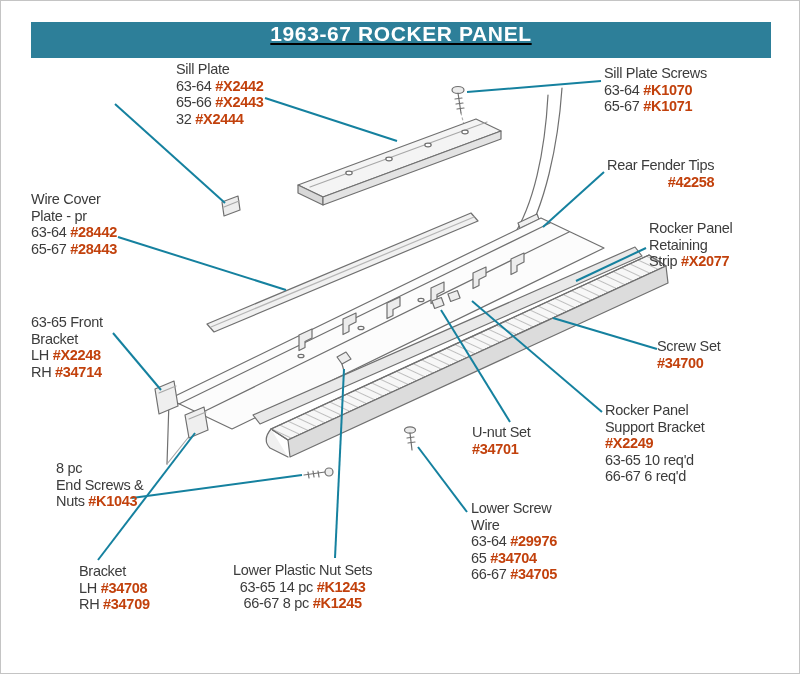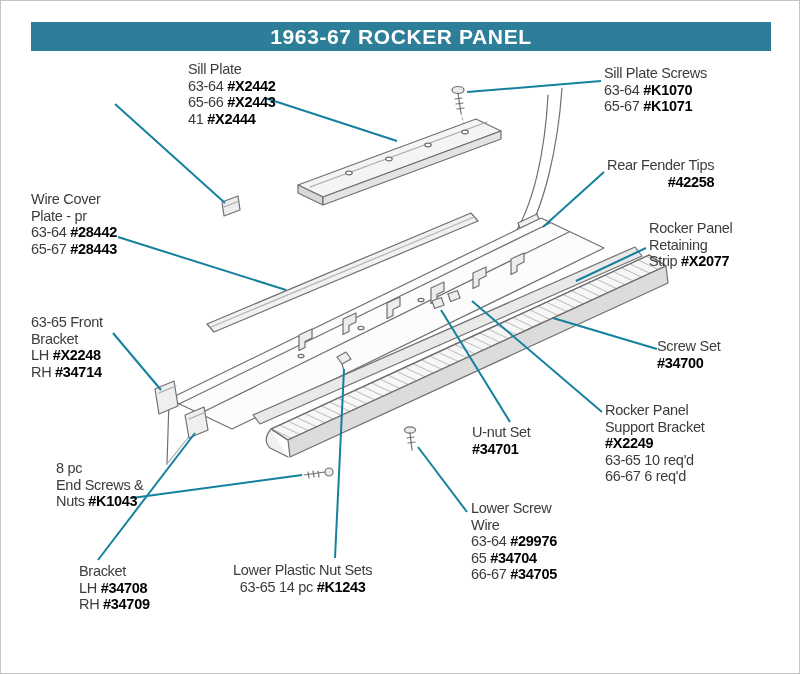--- a/index.html
+++ b/index.html
@@ -3,34 +3,34 @@
 <meta charset="utf-8">
 <style>
   * { margin:0; padding:0; box-sizing:border-box; }
   html,body { background:#ffffff; }
   body { width:800px; height:674px; font-family:"Liberation Sans", sans-serif; }
   .page {
     position:relative; width:800px; height:674px;
     background:#ffffff; border:1px solid #c4c4c4; overflow:hidden;
   }
   .header {
-    position:absolute; left:30px; top:21px; width:740px; height:29px;
-    display:flex; align-items:center; justify-content:center;
+    position:absolute; left:30px; top:21px; width:740px; height:36px;
+    display:flex; justify-content:center;text-decoration:underline;
   }
   .header h1 {
     color:#ffffff; font-size:21px; font-weight:700; letter-spacing:0.6px;
     font-family:"Liberation Sans", sans-serif;
   }
   .art-svg { position:absolute; left:0; top:0; width:800px; height:674px; }
   .labels-layer { position:absolute; left:0; top:0; width:800px; height:674px; pointer-events:none; }
   .label {
     position:absolute; font-size:14.5px; line-height:16.5px;
     color:#3c3c3c; letter-spacing:-0.3px; white-space:nowrap;
   }
-  .label .b { font-weight:700; color:#000000; }
+  .label .b { font-weight:700; color:#c2410c; }
 </style>
 </head>
 <body>
 
 <div class="page">
 
   <div class="header" style="background: rgb(45, 127, 153);">
     <h1 style="color: rgb(255, 255, 255);">1963-67 ROCKER PANEL</h1>
   </div>
 
@@ -158,25 +158,25 @@
         <polyline points="601,411 471,300" fill="none" stroke="#15819f" stroke-width="2"></polyline>
         <polyline points="509,421 440,309" fill="none" stroke="#15819f" stroke-width="2"></polyline>
         <polyline points="131,497 301,474" fill="none" stroke="#15819f" stroke-width="2"></polyline>
         <polyline points="97,559 194,432" fill="none" stroke="#15819f" stroke-width="2"></polyline>
         <polyline points="334,557 343,368" fill="none" stroke="#15819f" stroke-width="2"></polyline>
         <polyline points="466,511 417,446" fill="none" stroke="#15819f" stroke-width="2"></polyline>
       </g>
   </svg>
 
   <div class="labels-layer">
-      <div class="label" style="left: 187px; top: 60px;">
+      <div class="label" style="left: 175px; top: 60px;">
         <div><span>Sill Plate</span></div>
         <div><span>63-64 </span><span class="b">#X2442</span></div>
         <div><span>65-66 </span><span class="b">#X2443</span></div>
-        <div><span>41 </span><span class="b">#X2444</span></div>
+        <div><span>32 </span><span class="b">#X2444</span></div>
       </div>
       <div class="label" style="left: 603px; top: 64px;">
         <div><span>Sill Plate Screws</span></div>
         <div><span>63-64 </span><span class="b">#K1070</span></div>
         <div><span>65-67 </span><span class="b">#K1071</span></div>
       </div>
       <div class="label" style="left: 606px; top: 156px; text-align: right;">
         <div><span>Rear Fender Tips</span></div>
         <div><span class="b">#42258</span></div>
       </div>
@@ -218,20 +218,21 @@
         <div><span>Nuts </span><span class="b">#K1043</span></div>
       </div>
       <div class="label" style="left: 78px; top: 562px;">
         <div><span>Bracket</span></div>
         <div><span>LH </span><span class="b">#34708</span></div>
         <div><span>RH </span><span class="b">#34709</span></div>
       </div>
       <div class="label" style="left: 232px; top: 561px; text-align: center;">
         <div><span>Lower Plastic Nut Sets</span></div>
         <div><span>63-65 14 pc </span><span class="b">#K1243</span></div>
+        <div><span>66-67 8 pc </span><span class="b">#K1245</span></div>
       </div>
       <div class="label" style="left: 470px; top: 499px;">
         <div><span>Lower Screw</span></div>
         <div><span>Wire</span></div>
         <div><span>63-64 </span><span class="b">#29976</span></div>
         <div><span>65 </span><span class="b">#34704</span></div>
         <div><span>66-67 </span><span class="b">#34705</span></div>
       </div>
     </div>
 

